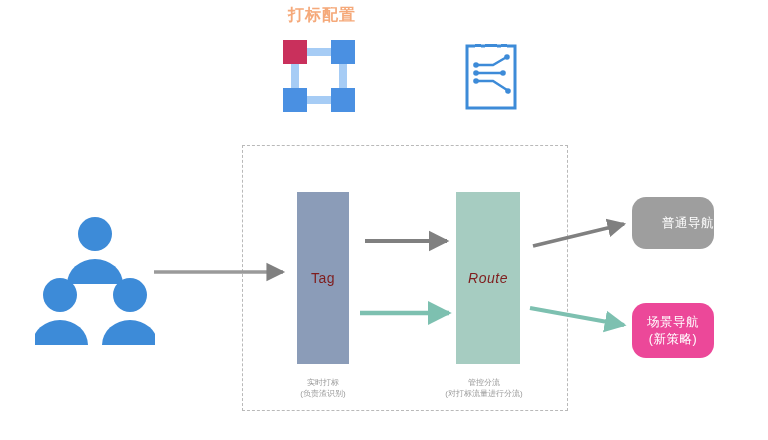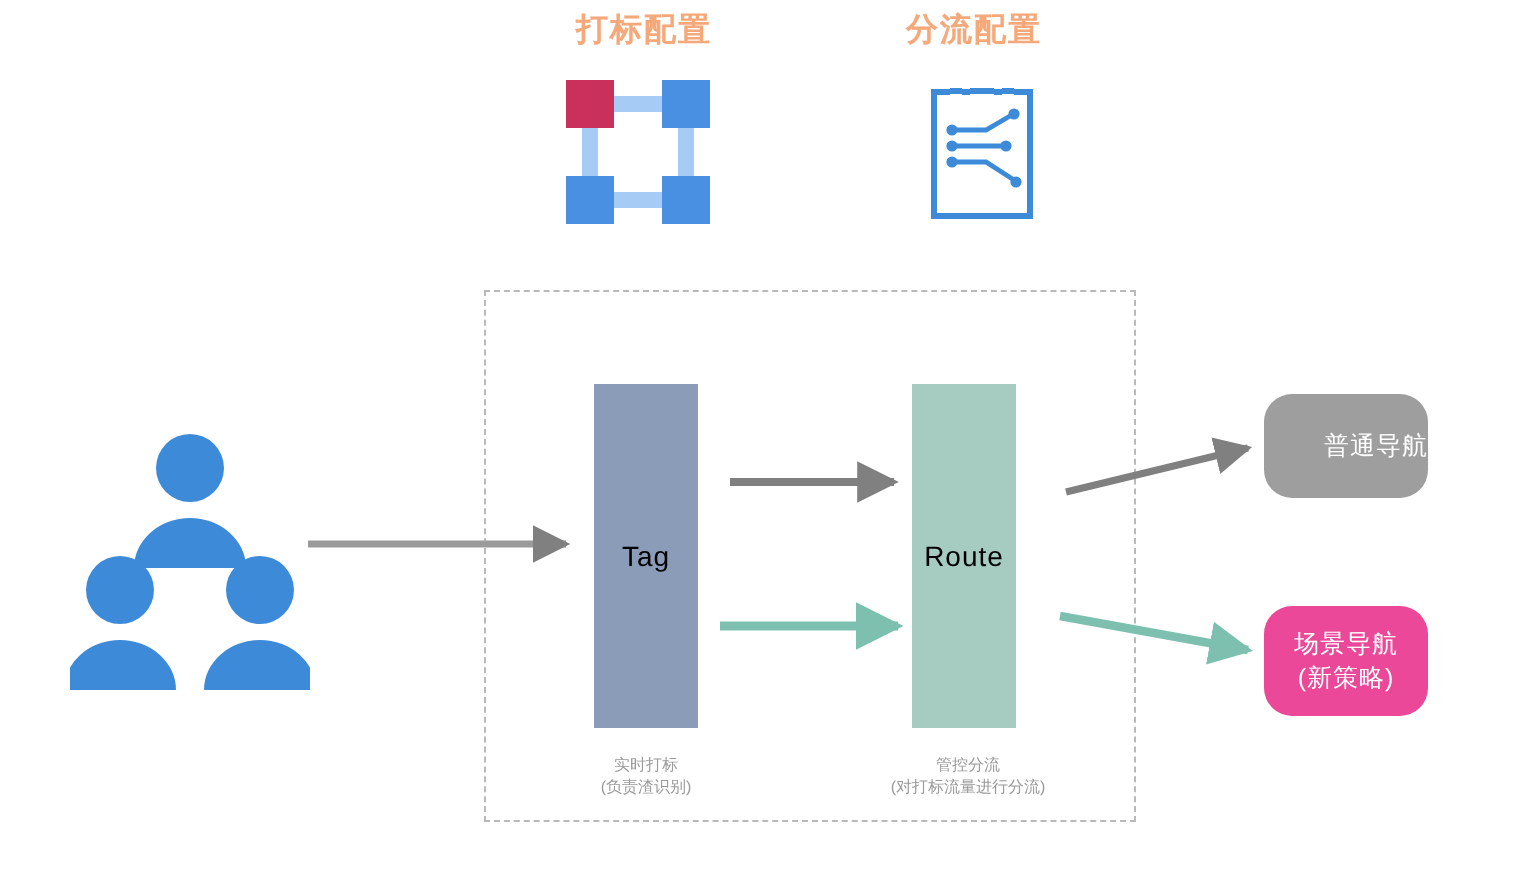--- a/index.html
+++ b/index.html
@@ -83,37 +83,38 @@
     border: 1.4px dashed #b9b9b9;
     box-sizing: border-box;
   }
 
   
   .process-box {
     position: absolute;
     display: flex;
     align-items: center;
     justify-content: center;
-    color: #000000;
+    color: #7f1d1d;
     font-size: 14px;
     letter-spacing: 0.5px;
   }
   #box-tag {
     left: 297px;
     top: 192px;
     width: 52px;
     height: 172px;
     background: #8b9cb8;
   }
   #box-route {
     left: 456px;
     top: 192px;
-    width: 52px;
+    width: 64px;
     height: 172px;
     background: #a6ccc1;
+    font-style: italic;
   }
 
   
   .box-caption {
     position: absolute;
     text-align: center;
     color: #9a9a9a;
     font-size: 8px;
     line-height: 11px;
     white-space: nowrap;
@@ -172,21 +173,20 @@
     pointer-events: none;
   }
 </style>
 </head>
 <body>
 
 <div id="canvas">
 
   <div class="section-title" id="title-tag-config">打标配置</div>
 
-  <div class="section-title" id="title-route-config">分流配置</div>
 
   <div id="icon-tag-config">
     <div class="bar h top"></div>
     <div class="bar h bot"></div>
     <div class="bar v lft"></div>
     <div class="bar v rgt"></div>
     <div class="sq tl accent"></div>
     <div class="sq tr"></div>
     <div class="sq bl"></div>
     <div class="sq br"></div>

